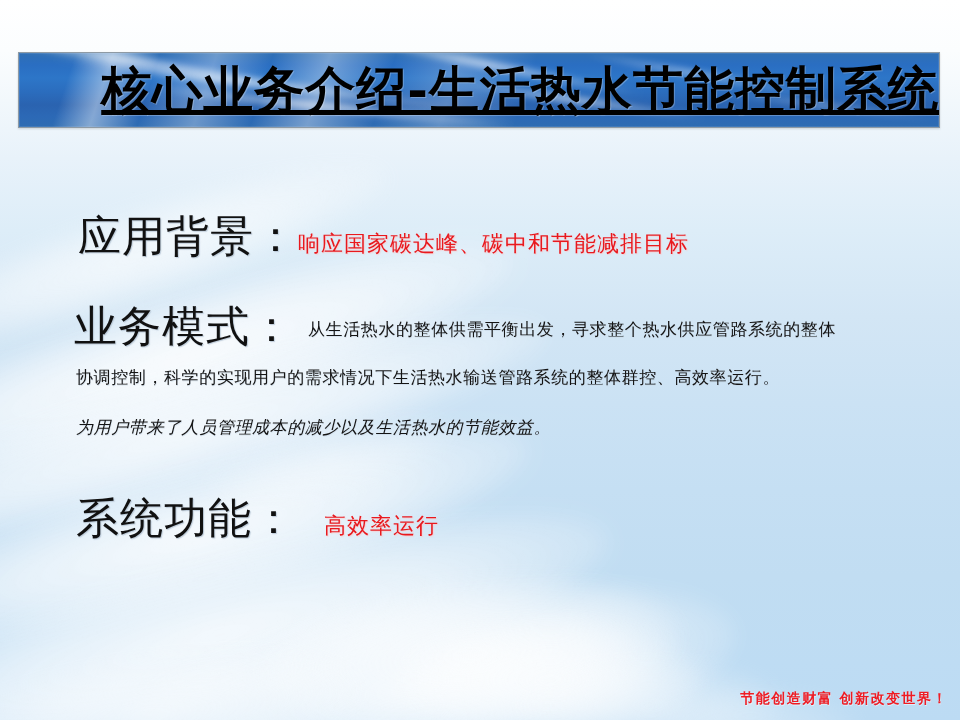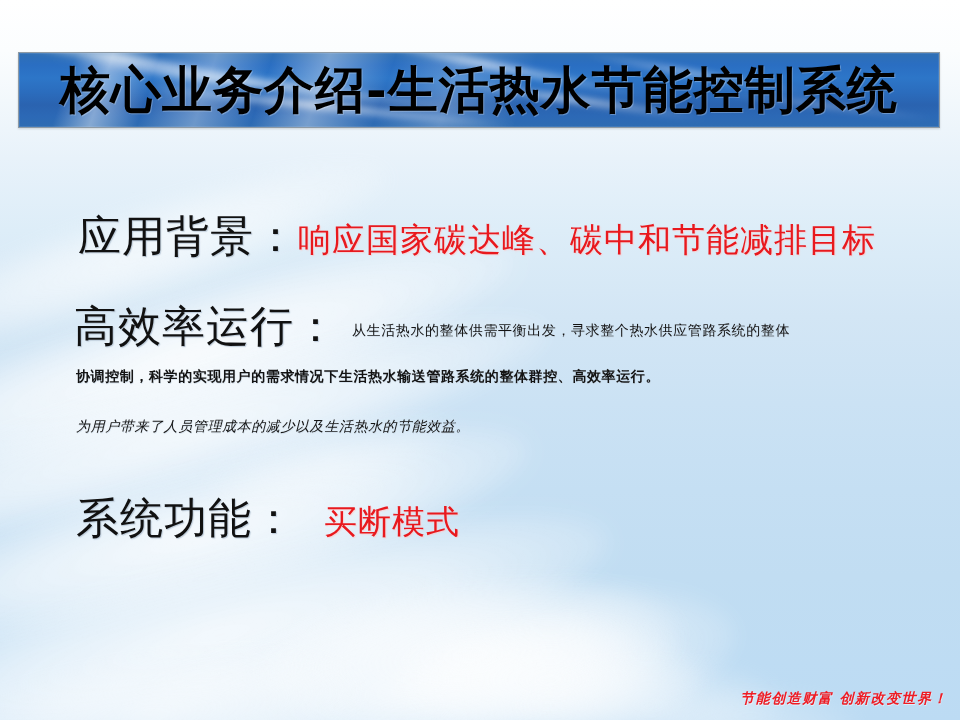--- a/index.html
+++ b/index.html
@@ -86,22 +86,23 @@
         #2d76c8 34%,
         #2b6dbe 52%,
         #2a63b0 70%,
         #2c69b6 86%,
         #2e6cb2 100%),
       linear-gradient(90deg, #1c4f93 0%, #2a6cc0 35%, #3179c8 62%, #2a6ab8 100%);
     box-shadow: inset 0 0 0 1px rgba(255,255,255,0.10),
                 0 1px 2px rgba(0,0,0,0.15);
     display: flex;
     align-items: center;
-    justify-content: center;
+    justify-content: flex-end;
     overflow: hidden;
+    text-decoration: underline;
   }
   .banner-streak {
     position: absolute;
     background: linear-gradient(90deg, rgba(255,255,255,0) 0%, rgba(255,255,255,.55) 45%, rgba(255,255,255,0) 100%);
     filter: blur(3px);
     border-radius: 50%;
     pointer-events: none;
   }
   .s1 { left: -40px; top: 4px;  width: 320px; height: 10px; transform: rotate(9deg); }
   .s2 { left: 30px;  top: 26px; width: 420px; height: 9px;  transform: rotate(7deg); }
@@ -140,54 +141,53 @@
 
   .big-label {
     font-family: "DejaVu Serif", "Liberation Serif", serif;
     font-size: 43px;
     color: #111111;
     text-shadow: 1px 1px 1px rgba(180,195,210,0.85);
     letter-spacing: 1px;
   }
   .big-red {
     font-family: "DejaVu Serif", "Liberation Serif", serif;
-    font-size: 33px;
+    font-size: 22px;
     color: #e8191e;
     letter-spacing: 1px;
     text-shadow: 1px 1px 1px rgba(255,200,200,0.7);
   }
 
   .row-bg     { left: 78px;  top: 208px; }
   .row-fn     { left: 74px;  top: 298px; }
   .row-mode   { left: 76px;  top: 490px; }
 
   .body-text {
     font-family: "DejaVu Serif", "Liberation Serif", serif;
-    font-size: 14px;
+    font-size: 17px;
     color: #141414;
     letter-spacing: 0.6px;
     text-shadow: 0.5px 0.5px 0 rgba(200,215,230,0.6);
     margin-top: 15px;
   }
   .fn-inline { margin-left: 14px; vertical-align: 6px; }
 
-  .row-line2  { left: 76px; top: 366px; font-weight: bold; }
+  .row-line2  { left: 76px; top: 366px; }
   .row-line3  { left: 76px; top: 416px; font-style: italic; }
 
   .mode-red { margin-left: 28px; }
 
   
   .footer-slogan {
     position: absolute;
     right: 12px;
     top: 690px;
     font-family: "DejaVu Serif", "Liberation Serif", serif;
     font-size: 14px;
     font-weight: 700;
-    font-style: italic;
     color: #ee1c24;
     letter-spacing: 1.5px;
     white-space: nowrap;
     text-shadow: 0.5px 0.5px 0 rgba(255,255,255,0.5);
   }
 </style>
 </head>
 <body>
 
 <div class="slide">
@@ -218,32 +218,32 @@
     <div class="title-text">核心业务介绍-生活热水节能控制系统</div>
   </div>
 
   <div class="content">
 
     <div class="row row-bg">
       <span class="big-label">应用背景：</span><span class="big-red">响应国家碳达峰、碳中和节能减排目标</span>
     </div>
 
     <div class="row row-fn">
-      <span class="big-label">高效率运行：</span><span class="body-text fn-inline">从生活热水的整体供需平衡出发，寻求整个热水供应管路系统的整体</span>
+      <span class="big-label">业务模式：</span><span class="body-text fn-inline">从生活热水的整体供需平衡出发，寻求整个热水供应管路系统的整体</span>
     </div>
 
     <div class="row row-line2">
       <span class="body-text">协调控制，科学的实现用户的需求情况下生活热水输送管路系统的整体群控、高效率运行。</span>
     </div>
 
     <div class="row row-line3">
       <span class="body-text">为用户带来了人员管理成本的减少以及生活热水的节能效益。</span>
     </div>
 
     <div class="row row-mode">
-      <span class="big-label">系统功能：</span><span class="big-red mode-red">买断模式</span>
+      <span class="big-label">系统功能：</span><span class="big-red mode-red">高效率运行</span>
     </div>
 
   </div>
 
   <div class="footer-slogan">节能创造财富 创新改变世界！</div>
 
 </div>
 
 </body></html>

